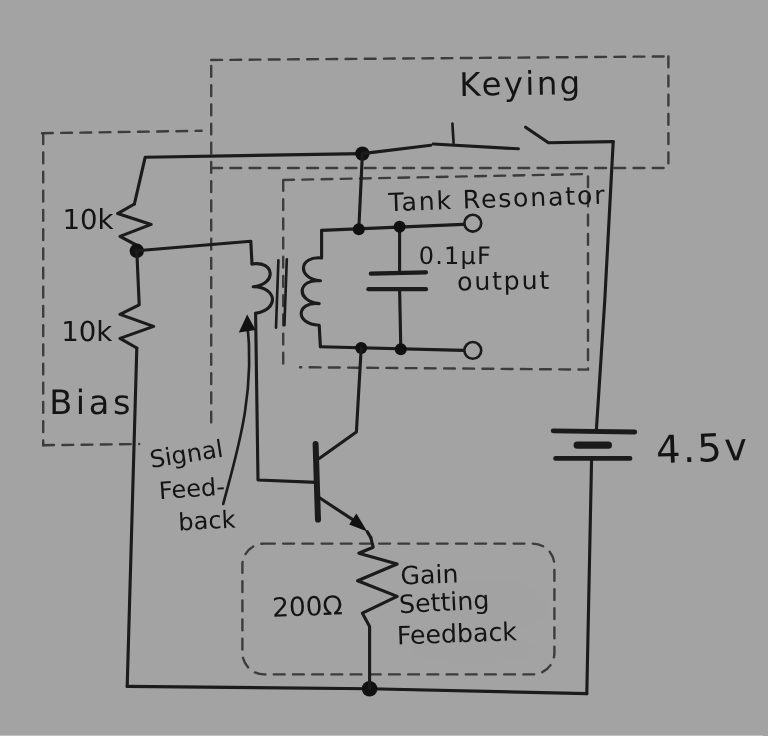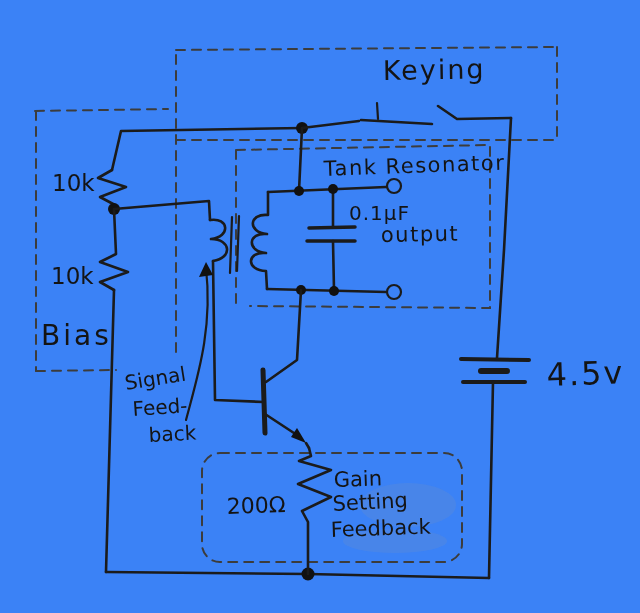--- a/index.html
+++ b/index.html
@@ -1,17 +1,17 @@
 <!DOCTYPE html>
 <html><head>
 <meta charset="utf-8">
 <style>
   html,body{margin:0;padding:0;}
   body{background:#e9e9e9;font-family:"DejaVu Sans",sans-serif;}
-  .page{width:640px;height:613px;background:#3b82f6;position:relative;overflow:hidden;}
+  .page{width:640px;height:613px;background:#a3a3a3;position:relative;overflow:hidden;}
   svg{display:block;}
   .hand{font-family:"DejaVu Sans",sans-serif;fill:#141414;}
   .wire{stroke:#1b1b1b;stroke-width:2.6;fill:none;stroke-linecap:round;stroke-linejoin:round;}
   .thin{stroke:#1b1b1b;stroke-width:2.2;fill:none;stroke-linecap:round;}
   .dash{stroke:#3c3c3c;stroke-width:2;fill:none;stroke-dasharray:9 7;stroke-linecap:round;}
   .dot{fill:#111;}
   .plate{stroke:#1b1b1b;fill:none;stroke-linecap:round;}
   .smudge{fill:#9a9a9a;opacity:0.14;}
 </style>
 </head>

